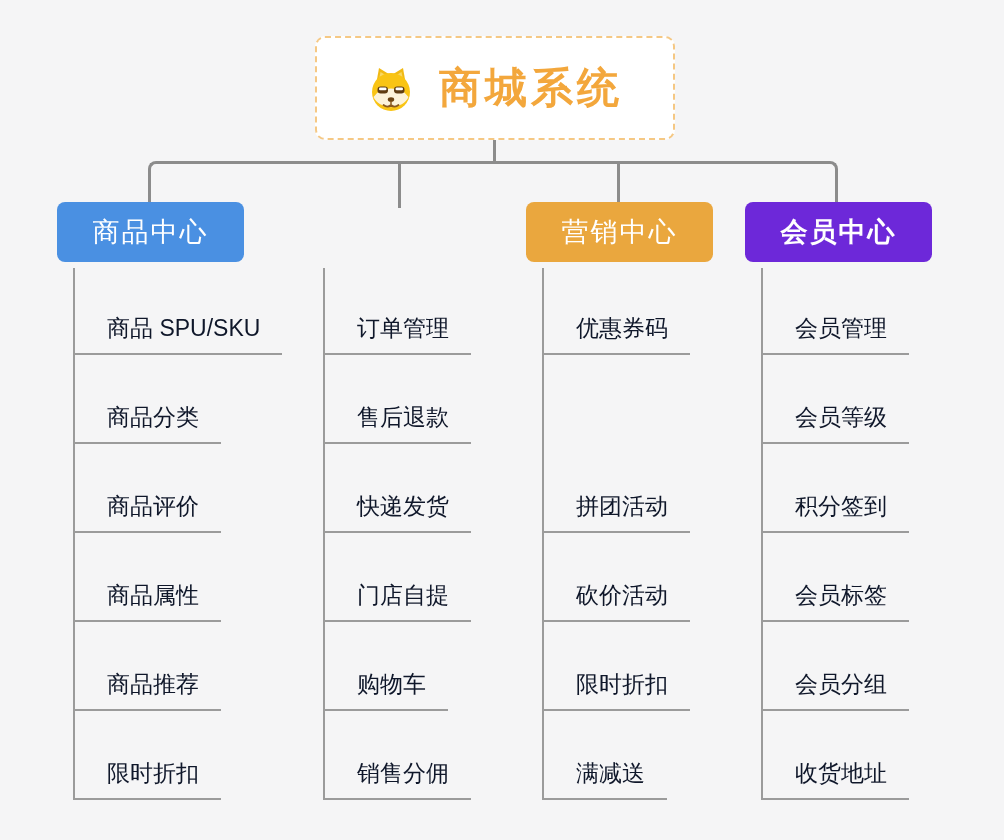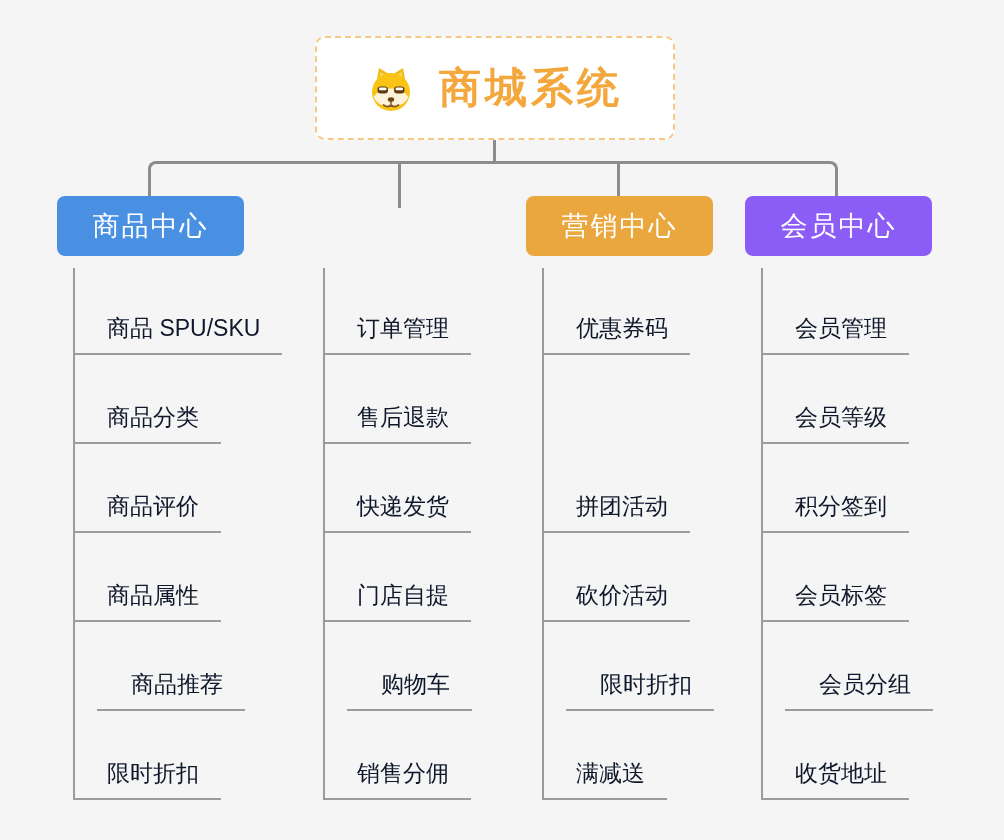--- a/index.html
+++ b/index.html
@@ -53,21 +53,21 @@
     left:495px;top:161px;width:343px;height:47px;
     border-right:3px solid #8c8c8c;border-top:3px solid #8c8c8c;
     border-top-right-radius:8px;
   }
   .conn-drop-1{left:398px;top:163px;width:3px;height:45px;}
   .conn-drop-2{left:617px;top:163px;width:3px;height:45px;}
 
   
   .branch-box{
     position:absolute;
-    top:196px;
+    top:202px;
     width:187px;height:60px;
     border-radius:8px;
     color:#ffffff;
     font-size:27px;
     display:flex;align-items:center;justify-content:center;
     letter-spacing:2px;
     white-space:nowrap;
   }
   .b0{left:57px;background:#4a90e2;}
   .b1{left:307px;background:#e25754;}
@@ -91,21 +91,21 @@
     padding:0 22px 9px 34px;
     border-bottom:2px solid #9b9b9b;
     font-size:23px;
     color:#0f172a;
     white-space:nowrap;
   }
   .r0{top:87px;}
   .r1{top:176px;}
   .r2{top:265px;}
   .r3{top:354px;}
-  .r4{top:443px;margin-left:24px;}
+  .r4{top:443px;}
   .r5{top:532px;}
 </style>
 </head>
 <body>
 
 <div class="canvas">
 
   <div class="root-node">
     <svg class="root-icon" viewBox="0 0 48 48" aria-hidden="true">
       <path d="M9,21 L12,4 L25,12 Z" fill="#f1b913"></path>
@@ -130,21 +130,21 @@
   <div class="conn-elbow conn-elbow-right"></div>
   <div class="conn conn-drop-1"></div>
   <div class="conn conn-drop-2"></div>
 
   <div class="branch-box b0" style="background: rgb(74, 144, 226);">
     <span>商品中心</span>
   </div>
   <div class="branch-box b2" style="background: rgb(234, 167, 62);">
     <span>营销中心</span>
   </div>
-  <div class="branch-box b3" style="background: #8b5cf6;">
+  <div class="branch-box b3" style="background: #6d28d9; font-weight: bold;">
     <span>会员中心</span>
   </div>
 
   <div class="col c0">
     <div class="vline"></div>
     <div class="leaf r0">商品 SPU/SKU</div>
     <div class="leaf r1">商品分类</div>
     <div class="leaf r2">商品评价</div>
     <div class="leaf r3">商品属性</div>
     <div class="leaf r4">商品推荐</div>

